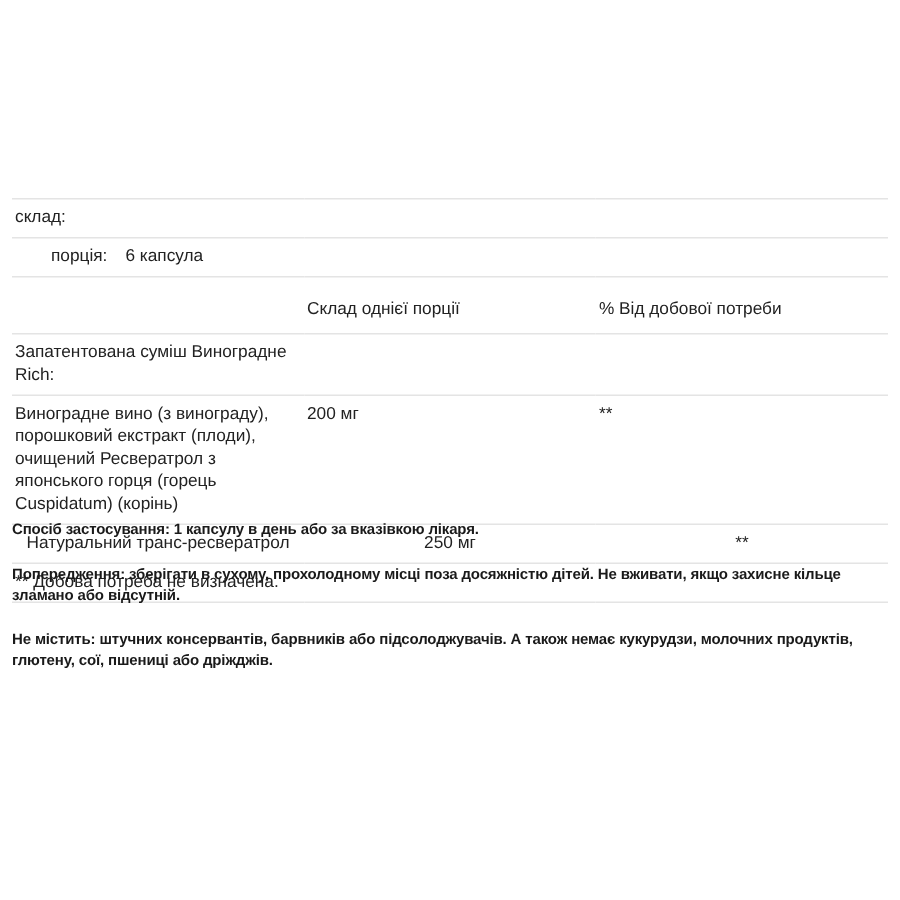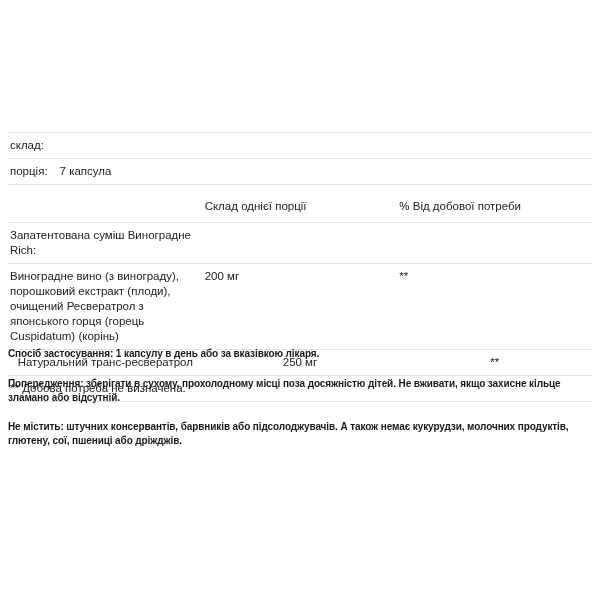--- a/index.html
+++ b/index.html
@@ -77,21 +77,21 @@
     border-top: 1px solid #e4e4e4;
     border-bottom: none;
     text-align: center;
   }
 
   tr.row-foot td {
     border-top: 1px solid #e4e4e4;
     border-bottom: 1px solid #e4e4e4;
   }
 
-  .serving-label { display: inline-block; }
+  .serving-label { display: inline-block; margin-left: 24px; }
   .serving-value { display: inline-block; margin-left: 12px; }
 
   .amount-cell, .dv-cell {
     font-size: 11.5px;
     color: #222222;
   }
 
   
   .notes {
     position: absolute;
@@ -114,21 +114,21 @@
 
 <div class="page">
 
   <table class="facts-table">
     <tbody>
       <tr class="row-label">
         <td colspan="3"><span>склад:</span></td>
       </tr>
 
       <tr class="row-serving">
-        <td colspan="3"><span class="serving-label">порція:</span><span class="serving-value">7 капсула</span></td>
+        <td colspan="3"><span class="serving-label">порція:</span><span class="serving-value">6 капсула</span></td>
       </tr>
 
       <tr class="row-spacer">
         <td colspan="3"></td>
       </tr>
 
       <tr class="row-head">
         <td class="col-name"></td>
         <td class="col-amount">Склад однієї порції</td>
         <td class="col-dv">% Від добової потреби</td>

